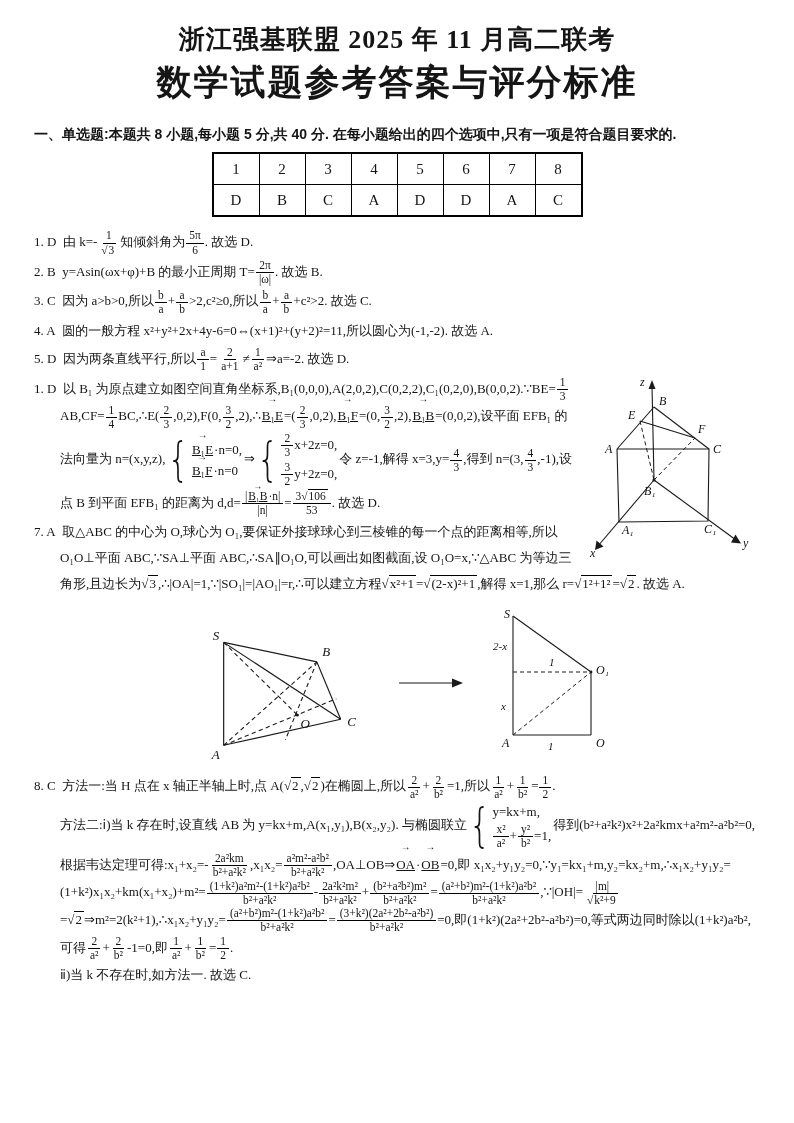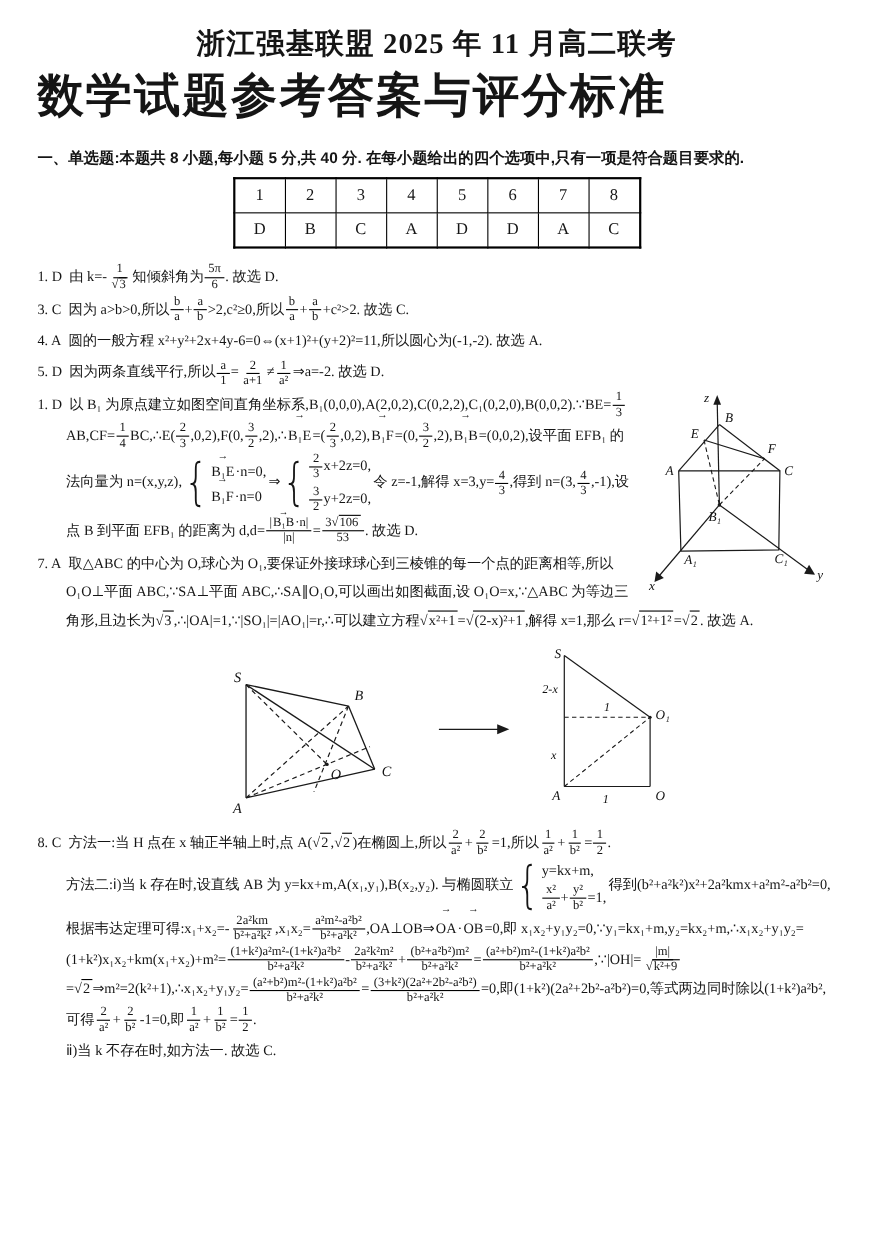--- a/index.html
+++ b/index.html
@@ -1,38 +1,38 @@
 <!DOCTYPE html>
 <html><head>
 <meta charset="utf-8">
 <style>
   html,body{margin:0;padding:0;background:#e8e8e8;}
   .page{width:794px;height:1123px;margin:0 auto;background:#fff;position:relative;overflow:hidden;
         box-sizing:border-box;padding:20px 34px 0 34px;color:#151515;
         font-family:"Liberation Serif","DejaVu Sans",serif;}
   .title{text-align:center;font-size:26px;font-weight:900;letter-spacing:1px;margin:2px 0 2px 0;}
-  .subtitle{text-align:left;font-size:42px;font-weight:900;letter-spacing:2px;margin:2px 0 20px 0;}
+  .subtitle{text-align:center;font-size:35px;font-weight:900;letter-spacing:2px;margin:2px 0 20px 0;}
   .section-heading{font-family:"Liberation Sans","DejaVu Sans",sans-serif;font-weight:bold;
         font-size:14px;margin:4px 0 8px 0;}
   table.answers{border-collapse:collapse;margin:4px auto 12px auto;border:2px solid #000;}
   table.answers td{width:43px;height:28px;border:1px solid #000;text-align:center;
         font-size:15px;font-family:"Liberation Serif","DejaVu Sans",serif;}
   .solutions{font-size:13px;line-height:2.0;}
   .sol{margin:0 0 2px 0;}
   .sol-p{padding-left:26px;text-indent:-26px;margin:0;}
   .sol-p.cont{text-indent:0;padding-left:26px;}
   .sol-label{white-space:nowrap;}
   
   .fr{display:inline-flex;flex-direction:column;align-items:center;vertical-align:middle;
       margin:0 1px;font-size:0.88em;line-height:1.15;text-indent:0;}
   .fr .nu{display:block;padding:0 3px 0px 3px;border-bottom:1px solid #000;text-align:center;}
   .fr .de{display:block;padding:0 3px;text-align:center;}
   .sq{white-space:nowrap;}
   .sq .rad{border-top:1px solid #000;padding:0 2px 0 1px;}
-  .vec{display:inline-block;position:relative;margin:0 1px;text-indent:0;}
+  .vec{display:inline-block;position:relative;margin:0 1px;text-indent:0;text-decoration:underline;}
   .vec::before{content:"→";position:absolute;top:-0.95em;left:0;width:100%;text-align:center;
       font-size:0.75em;line-height:1;}
   .sys{display:inline-flex;align-items:center;vertical-align:middle;margin:0 2px;text-indent:0;}
   .sys-brace{display:inline-block;font-size:2.6em;font-weight:300;line-height:0.9;
       transform:scaleY(1.35);transform-origin:center;margin-right:2px;
       font-family:"DejaVu Sans",sans-serif;}
   .sys-rows{display:inline-flex;flex-direction:column;text-align:left;}
   .sys-row{display:block;line-height:1.5;padding:1px 0;}
   
   .fig-prism{float:right;width:178px;height:196px;margin:-4px 0 2px 8px;}
@@ -80,20 +80,26 @@
 
   <div class="solutions">
       <div class="sol">
         <div class="sol-p"><span class="sol-label">1. D</span>&nbsp;&nbsp;由 k=-<span class="fr">
             <span class="nu">1</span>
             <span class="de"><span class="sq">√<span class="rad">3</span></span></span>
           </span>知倾斜角为<span class="fr">
             <span class="nu">5π</span>
             <span class="de">6</span>
           </span>. 故选 D.</div>
+      </div>
+      <div class="sol">
+        <div class="sol-p"><span class="sol-label">2. B</span>&nbsp;&nbsp;y=Asin(ωx+φ)+B 的最小正周期 T=<span class="fr">
+            <span class="nu">2π</span>
+            <span class="de">|ω|</span>
+          </span>. 故选 B.</div>
       </div>
       <div class="sol">
         <div class="sol-p"><span class="sol-label">3. C</span>&nbsp;&nbsp;因为 a&gt;b&gt;0,所以<span class="fr">
             <span class="nu">b</span>
             <span class="de">a</span>
           </span>+<span class="fr">
             <span class="nu">a</span>
             <span class="de">b</span>
           </span>&gt;2,c²≥0,所以<span class="fr">
             <span class="nu">b</span>

